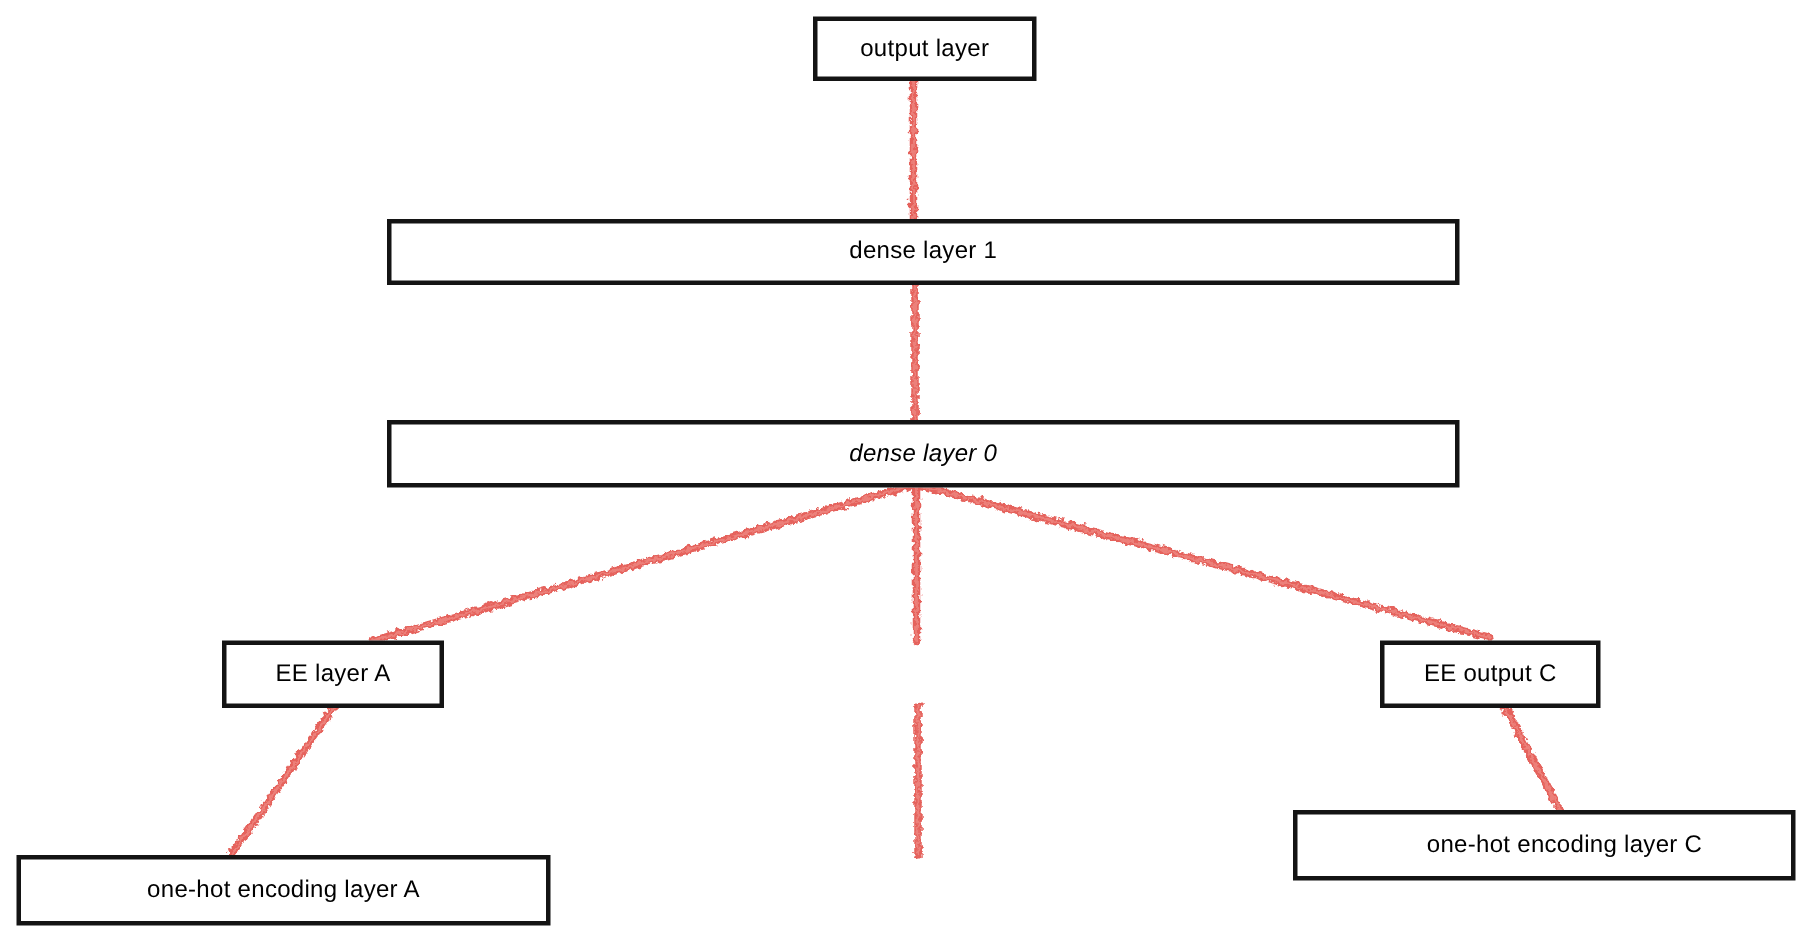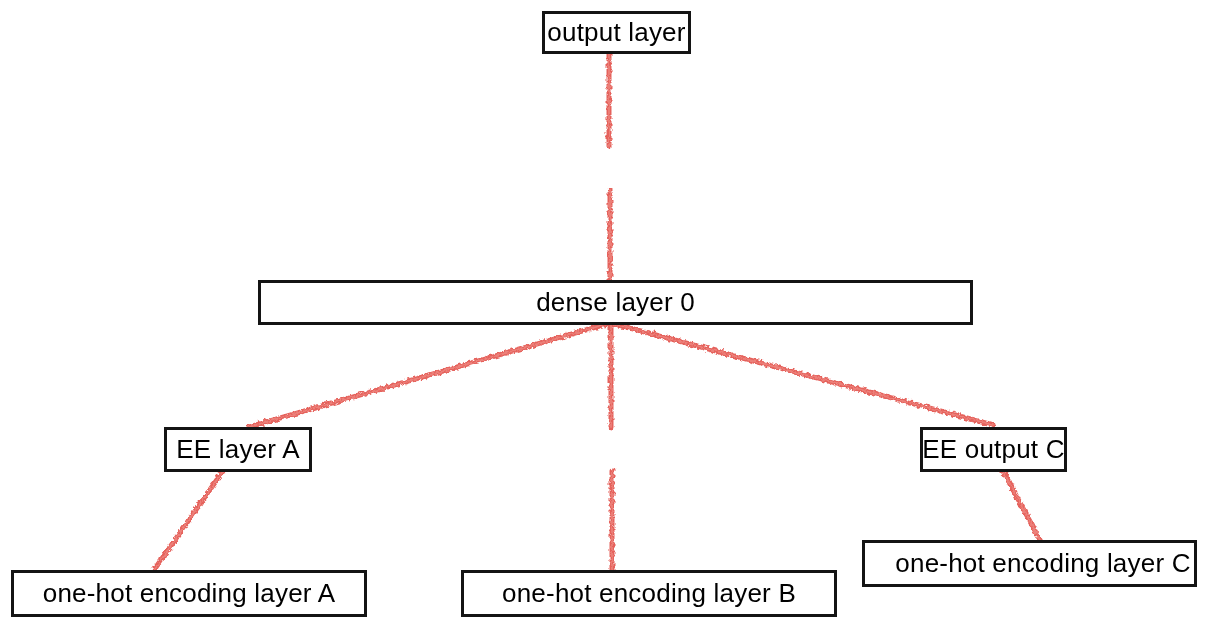--- a/index.html
+++ b/index.html
@@ -25,30 +25,30 @@
   }
   .node {
     position: absolute;
     z-index: 2;
     box-sizing: border-box;
     background: #ffffff;
     border: 3px solid #141414;
     display: flex;
     align-items: center;
     justify-content: center;
-    font-size: 26px;
+    font-size: 16px;
     color: #000000;
     letter-spacing: 0.2px;
     white-space: nowrap;
   }
   
   .n-output  { left: 542px; top: 11px;  width: 149px; height: 43px; }
   .n-dense1  { left: 258px; top: 146px; width: 715px; height: 44px; }
-  .n-dense0  { left: 258px; top: 280px; width: 715px; height: 45px; }
-  .n-ee-a    { left: 164px; top: 427px; width: 148px; height: 45px; }
+  .n-dense0  { left: 258px; top: 280px; width: 715px; height: 45px; font-style: italic; }
+  .n-ee-a    { left: 148px; top: 427px; width: 148px; height: 45px; }
   .n-ee-b    { left: 542px; top: 427px; width: 148px; height: 45px; }
   .n-ee-c    { left: 920px; top: 427px; width: 147px; height: 45px; }
   .n-oh-a    { left: 11px;  top: 570px; width: 356px; height: 47px; }
   .n-oh-b    { left: 461px; top: 570px; width: 376px; height: 47px; }
   .n-oh-c    { left: 862px; top: 540px; width: 335px; height: 47px; padding-left: 27px; }
 </style>
 </head>
 <body>
 
 <div class="canvas">
@@ -78,27 +78,27 @@
       <line x1="611" y1="323" x2="611" y2="427"></line>
       <line x1="611" y1="323" x2="993" y2="425"></line>
       <line x1="223" y1="471" x2="154" y2="570"></line>
       <line x1="612" y1="471" x2="612" y2="570"></line>
       <line x1="1003" y1="471" x2="1056" y2="570"></line>
     </g>
     </svg>
 
   <div class="node n-output">output layer</div>
 
+  <div class="node n-dense1">dense layer 1</div>
 
   <div class="node n-dense0">dense layer 0</div>
 
   <div class="node n-ee-a">EE layer A</div>
 
 
   <div class="node n-ee-c">EE output C</div>
 
   <div class="node n-oh-a">one-hot encoding layer A</div>
 
-  <div class="node n-oh-b">one-hot encoding layer B</div>
 
   <div class="node n-oh-c">one-hot encoding layer C</div>
 
 </div>
 
 </body></html>

